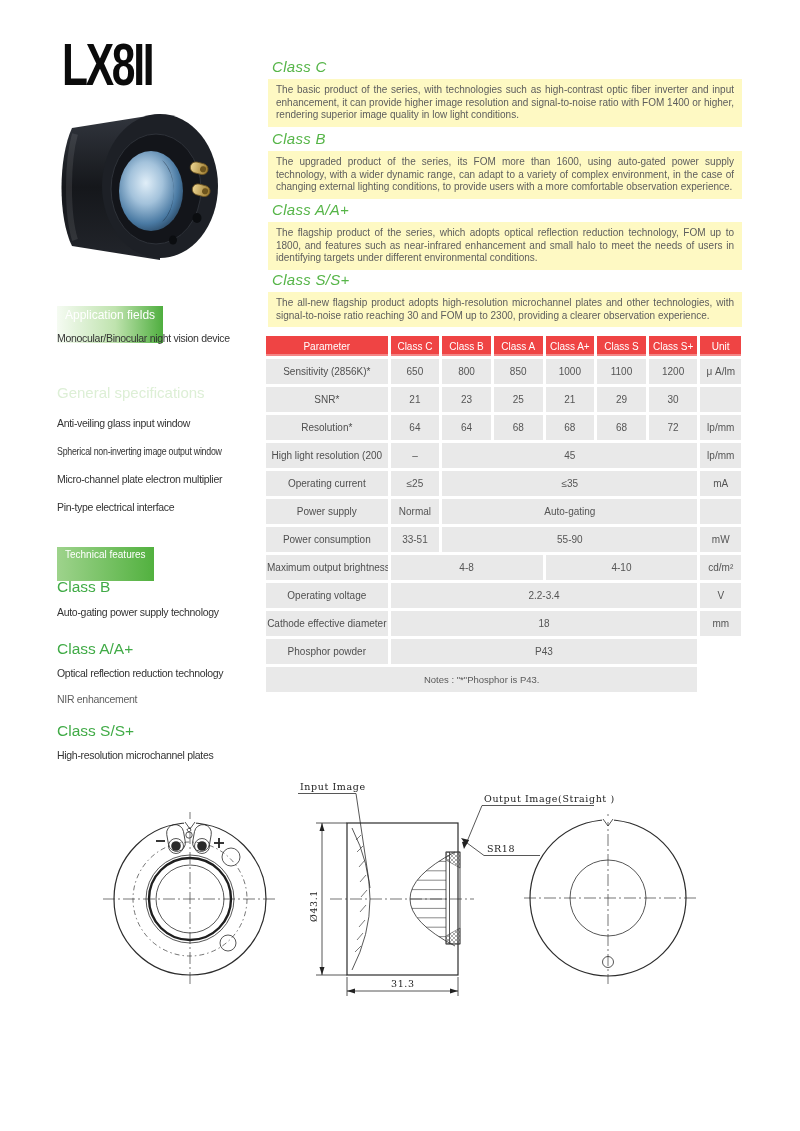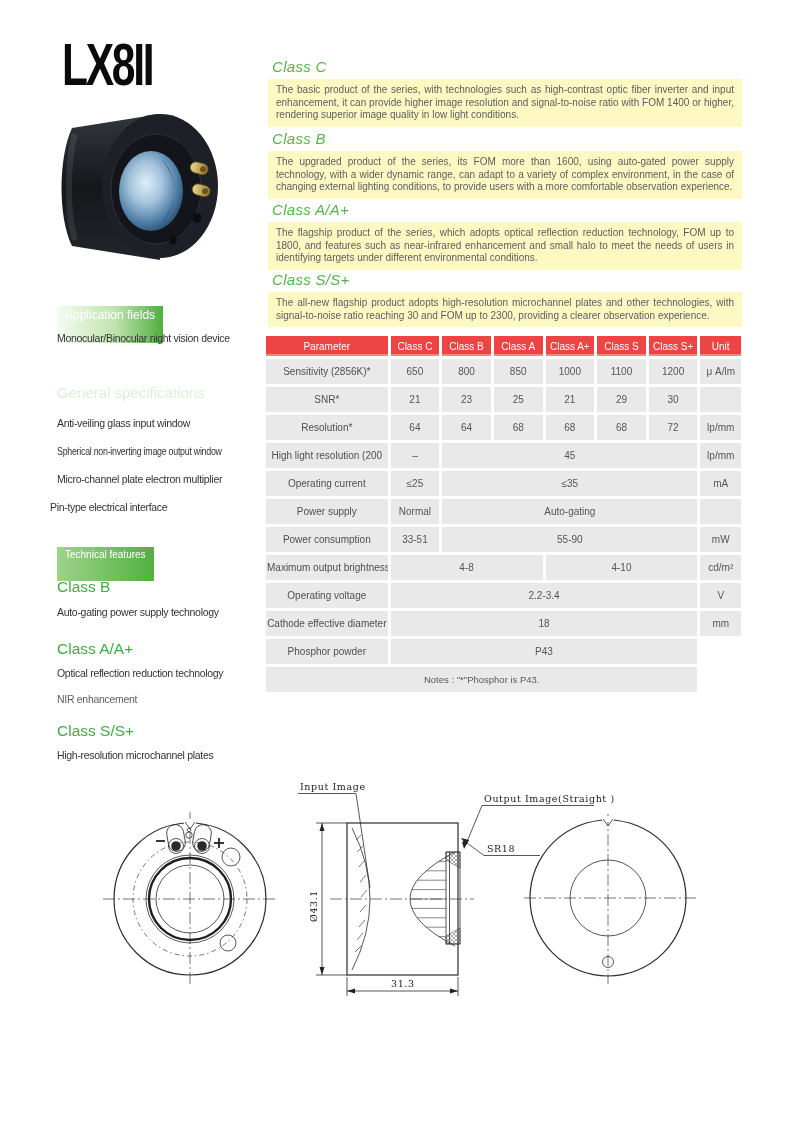--- a/index.html
+++ b/index.html
@@ -109,21 +109,21 @@
     <div class="sec-body">The all-new flagship product adopts high-resolution microchannel plates and other technologies, with signal-to-noise ratio reaching 30 and FOM up to 2300, providing a clearer observation experience.</div>
   </div>
 
   <div class="abs badge" style="left:57px;top:306px">Application fields</div>
   <div class="abs side-item" style="left:57px;top:332px">Monocular/Binocular night vision device</div>
 
   <div class="abs gen-label" style="left:57px;top:384px">General specifications</div>
   <div class="abs side-item" style="left:57px;top:417px">Anti-veiling glass input window</div>
   <div class="abs side-item squeeze" style="left:57px;top:445px">Spherical non-inverting image output window</div>
   <div class="abs side-item" style="left:57px;top:473px">Micro-channel plate electron multiplier</div>
-  <div class="abs side-item" style="left:50px;top:501px">Pin-type electrical interface</div>
+  <div class="abs side-item" style="left:57px;top:501px">Pin-type electrical interface</div>
 
   <div class="abs badge badge2" style="left:57px;top:547px">Technical features</div>
 
   <div class="abs side-class" style="left:57px;top:578px">Class B</div>
   <div class="abs side-item" style="left:57px;top:606px">Auto-gating power supply technology</div>
 
   <div class="abs side-class" style="left:57px;top:640px">Class A/A+</div>
   <div class="abs side-item" style="left:57px;top:667px">Optical reflection reduction technology</div>
   <div class="abs side-item dim" style="left:57px;top:693px">NIR enhancement</div>
 

